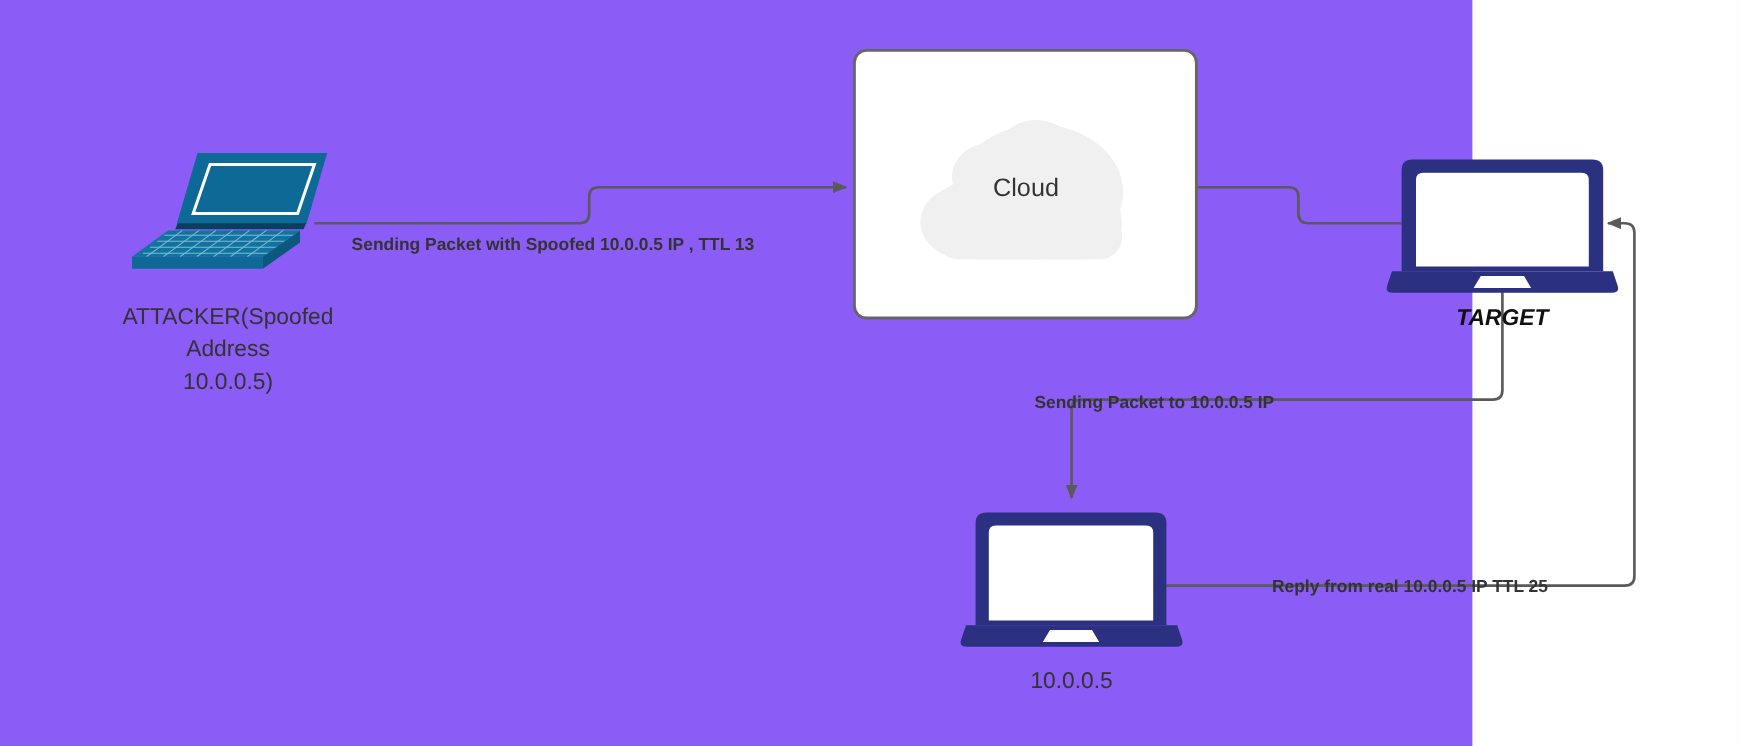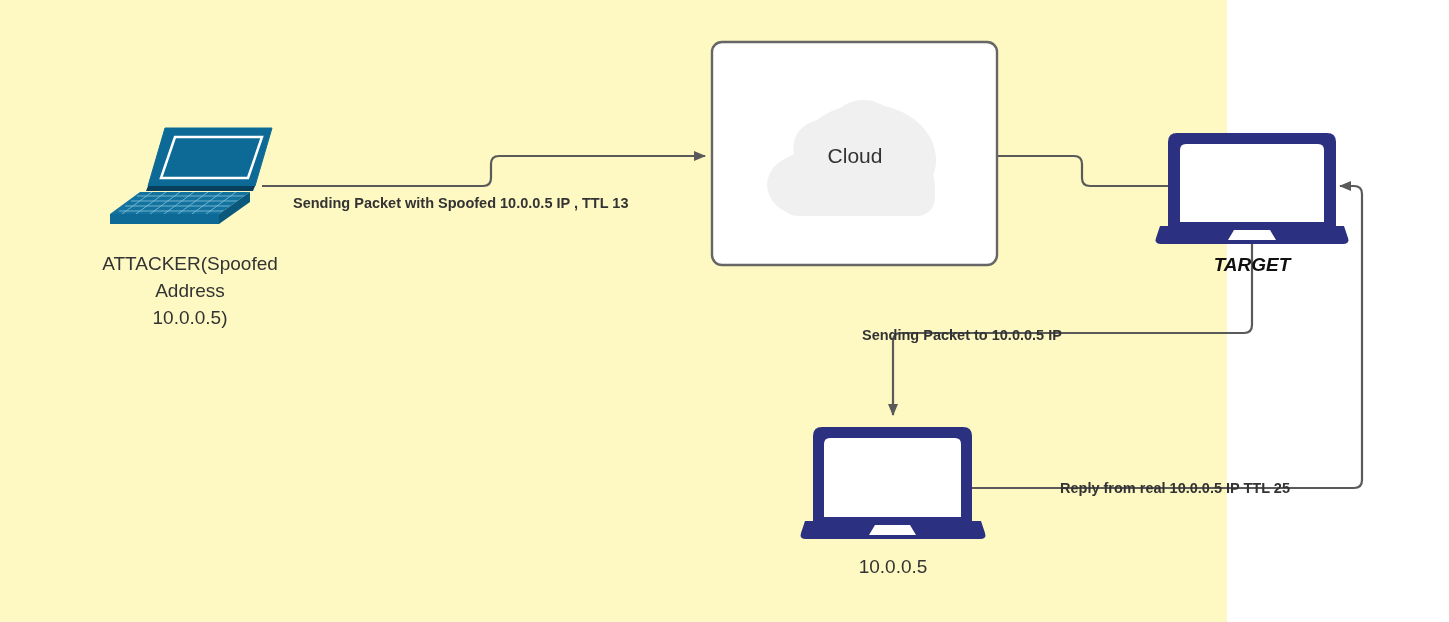--- a/index.html
+++ b/index.html
@@ -10,21 +10,21 @@
   body {
     font-family: "Liberation Sans", sans-serif;
     width: 1449px;
     height: 622px;
     overflow: hidden;
   }
   #canvas {
     position: relative;
     width: 1227px;
     height: 622px;
-    background: #fef9c3;
+    background: #8b5cf6;
   }
   #diagram-svg {
     position: absolute;
     left: 0;
     top: 0;
     width: 1449px;
     height: 622px;
   }
   .edge-label {
     font-weight: bold;

